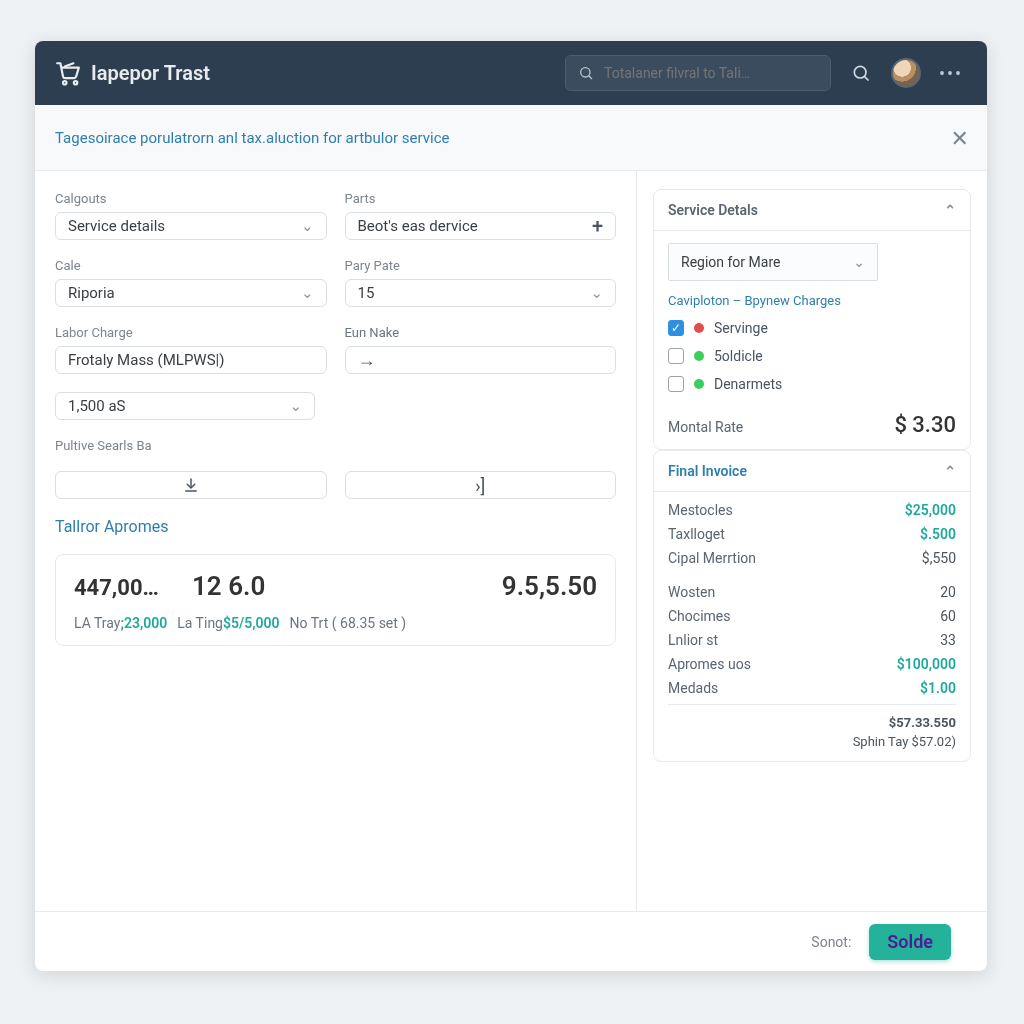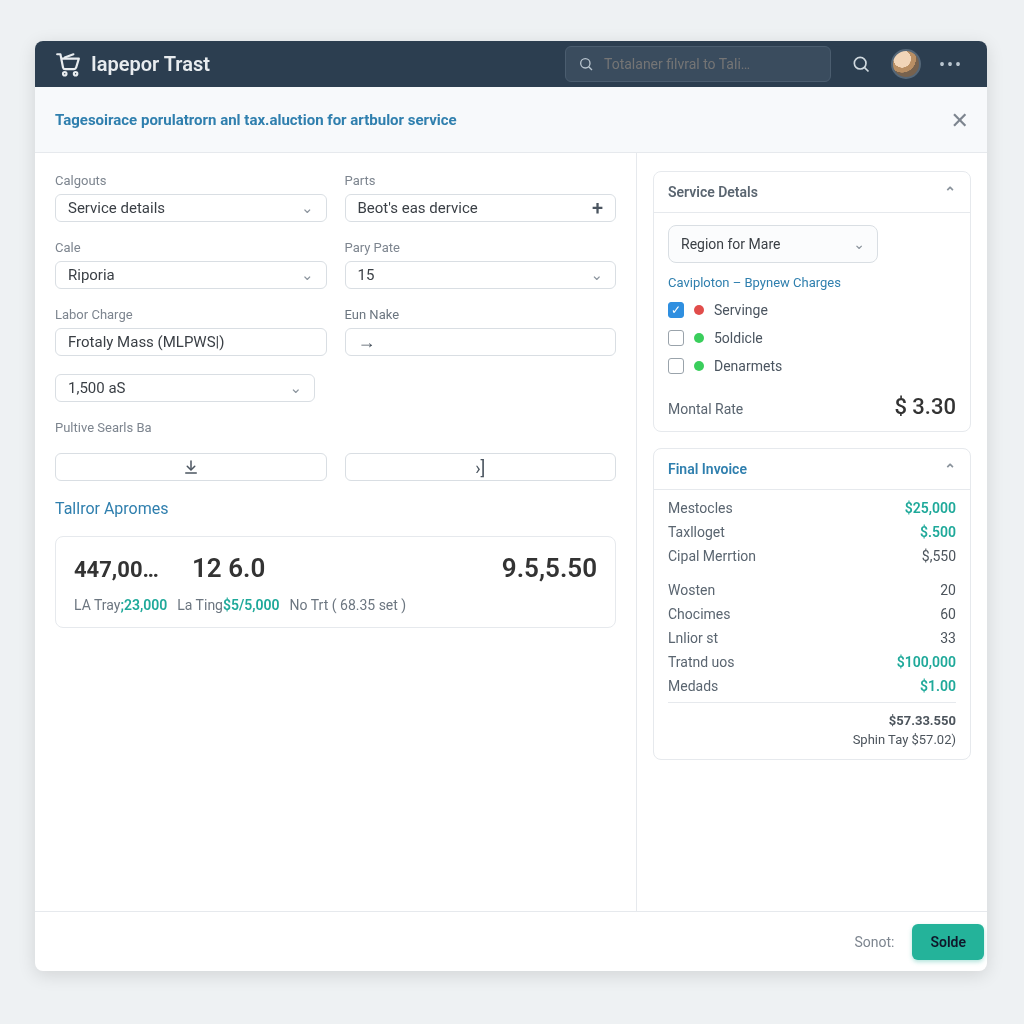--- a/index.html
+++ b/index.html
@@ -12,37 +12,37 @@
     --link:#2f7fae;
     --teal:#24b39a;
     --teal-dark:#1ea08a;
     --badge-red:#e14d4b;
     --badge-green:#3ace5c;
   }
   *{box-sizing:border-box;font-family:-apple-system,BlinkMacSystemFont,"Segoe UI",Roboto,Helvetica,Arial,sans-serif;}
   html,body{margin:0;padding:0;width:1024px;height:1024px;background:#eef1f3;}
   .shell{position:absolute;left:35px;top:41px;width:952px;height:930px;background:#fff;border-radius:8px;box-shadow:0 4px 18px rgba(0,0,0,.12);overflow:hidden;display:flex;flex-direction:column;}
   
-  .header{height:46px;background:var(--header-bg);display:flex;align-items:center;padding:0 20px;gap:14px;color:#e8ecef;}
+  .header{height:64px;background:var(--header-bg);display:flex;align-items:center;padding:0 20px;gap:14px;color:#e8ecef;}
   .brand{display:flex;align-items:center;gap:10px;font-size:20px;font-weight:600;}
   .brand-icon{width:26px;height:26px;color:#e8ecef;}
   .header-spacer{flex:1;}
   .search{display:flex;align-items:center;gap:8px;background:#3a4c5e;border:1px solid #4b5d6f;border-radius:6px;height:36px;padding:0 12px;width:266px;color:#b9c5cf;}
   .search input{background:transparent;border:0;outline:none;color:#bef264;font-size:14px;width:100%;}
   .hicon{width:32px;height:32px;border-radius:50%;display:flex;align-items:center;justify-content:center;color:#d0d9df;}
   .avatar{width:30px;height:30px;border-radius:50%;background:radial-gradient(circle at 35% 30%, #f1d5b8 0 35%, #b98f64 36% 55%, #77624e 56% 100%);border:2px solid #556778;}
   .dots{letter-spacing:2px;font-size:18px;color:#b9c5cf;}
   
   .subheader{height:66px;border-bottom:1px solid var(--soft-border);background:#f7f9fb;display:flex;align-items:center;padding:0 20px;position:relative;}
-  .subheader-title{color:var(--link);font-size:15px;font-weight:bold;}
+  .subheader-title{color:var(--link);font-size:15px;}
   .close-x{position:absolute;right:18px;top:50%;transform:translateY(-50%);font-size:22px;color:#7d858f;cursor:pointer;}
   
   .body{flex:1;display:flex;min-height:0;}
   .left{flex:1;border-right:1px solid var(--soft-border);padding:20px;display:flex;flex-direction:column;gap:18px;overflow:auto;}
-  .right{width:350px;padding:18px 16px 10px 16px;display:flex;flex-direction:column;gap:16px;overflow:auto;}
+  .right{width:350px;padding:18px 16px 10px 16px;display:flex;flex-direction:column;gap:0;overflow:auto;}
   
   .row{display:flex;gap:18px;}
   .col{flex:1;display:flex;flex-direction:column;gap:6px;}
   .label{font-size:13px;color:var(--muted);}
   .acc-label{font-size:13px;color:#6c7680;}
   .field{height:28px;border:1px solid var(--border);border-radius:6px;display:flex;align-items:center;justify-content:space-between;padding:0 12px;font-size:15px;color:var(--text);background:#fff;}
   .field .val{white-space:nowrap;overflow:hidden;text-overflow:ellipsis;}
   .chev{color:#8a939c;}
   .plus{font-size:20px;color:#4b5560;font-weight:500;}
   .arrow-sym{font-size:18px;color:#4b5560;}
@@ -59,38 +59,38 @@
   .mlines{margin-top:14px;display:flex;gap:10px;font-size:14px;}
   .mline{display:flex;justify-content:space-between;}
   .mline .k{color:#6c7680;}
   .mline .v{color:#1fa99a;font-weight:600;}
   .mline .vmut{color:#6c7680;}
   
   .panel{border:1px solid var(--soft-border);border-radius:8px;background:#fff;}
   .panel-h{display:flex;align-items:center;justify-content:space-between;padding:12px 14px;border-bottom:1px solid var(--soft-border);font-size:14px;color:#5a6570;font-weight:600;}
   .caret{color:#8a939c;}
   .panel-b{padding:12px 14px;display:flex;flex-direction:column;gap:12px;}
-  .mini-field{height:38px;border:1px solid var(--border);border-radius:8px;display:flex;align-items:center;justify-content:space-between;padding:5px 12px;font-size:14px;color:var(--text);background:#fbfcfd;width:210px;}
+  .mini-field{height:38px;border:1px solid var(--border);border-radius:2px;display:flex;align-items:center;justify-content:space-between;padding:5px 12px;font-size:14px;color:var(--text);background:#fbfcfd;width:210px;}
   .subhead{font-size:13px;color:var(--link);}
   .checkrow{display:flex;align-items:center;gap:10px;font-size:14px;color:#4b5560;}
   .cb{width:16px;height:16px;border:1.5px solid #9aa3ab;border-radius:3px;display:flex;align-items:center;justify-content:center;background:#fff;}
   .cb.checked{background:#2f8fe0;border-color:#2f8fe0;color:#fff;font-size:12px;}
   .dot{width:10px;height:10px;border-radius:50%;}
   .dot.red{background:var(--badge-red);}
   .dot.green{background:var(--badge-green);}
   .line{display:flex;justify-content:space-between;font-size:14px;color:#5a6570;padding:4px 14px;}
   .line.strong .v{color:#1fa99a;font-weight:600;}
   .line.plain .v{color:#4c545c;}
   .sep{height:1px;background:var(--soft-border);margin:4px 14px;}
   .totals{display:flex;flex-direction:column;align-items:flex-end;gap:4px;padding:6px 14px 12px 14px;font-size:13px;color:#4c545c;}
   .totals .big{font-weight:700;}
   
-  .footer{height:60px;border-top:1px solid var(--soft-border);display:flex;align-items:center;justify-content:flex-end;gap:18px;padding:0 3px;}
+  .footer{height:60px;border-top:1px solid var(--soft-border);display:flex;align-items:center;justify-content:flex-end;gap:18px;padding:0 36px;}
   .footer .plain{color:#7d858f;font-size:14px;}
-  .btn{background:var(--teal);color:#0f172a;border:0;border-radius:6px;height:36px;padding:0 18px;font-size:14px;font-weight:600;cursor:pointer;box-shadow:0 2px 4px rgba(36,179,154,.35);}
+  .btn{background:var(--teal);color:#4c1d95;border:0;border-radius:6px;height:36px;padding:0 18px;font-size:18px;font-weight:600;cursor:pointer;box-shadow:0 2px 4px rgba(36,179,154,.35);}
   svg{display:block;}
   .center{display:flex;align-items:center;justify-content:center;}
 </style>
 </head>
 <body>
 
 <div class="shell">
 
   <div class="header">
     <div class="brand">
@@ -309,21 +309,21 @@
           </div>
         <div class="line plain">
             <span>Chocimes</span>
             <span class="v">60</span>
           </div>
         <div class="line plain">
             <span>Lnlior st</span>
             <span class="v">33</span>
           </div>
         <div class="line strong">
-            <span>Tratnd uos</span>
+            <span>Apromes uos</span>
             <span class="v">$100,000</span>
           </div>
         <div class="line strong">
             <span>Medads</span>
             <span class="v">$1.00</span>
           </div>
 
         <div class="sep"></div>
         <div class="totals">
           <span class="big">$57.33.550</span>

